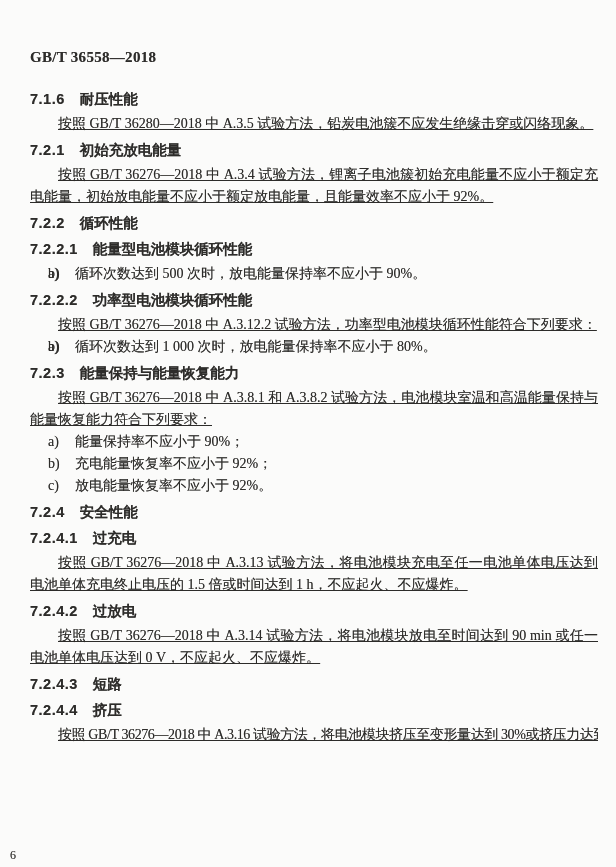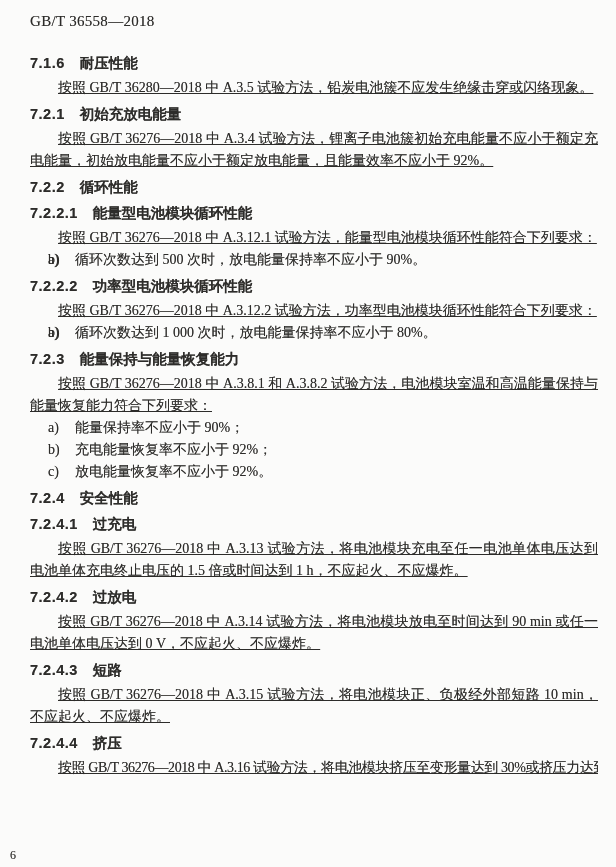--- a/index.html
+++ b/index.html
@@ -16,25 +16,26 @@
     padding: 10px 18px 0 30px;
     background: #fbfbfa;
     overflow: hidden;
     font-family: "Liberation Serif", "DejaVu Serif", serif;
     font-size: 14px;
     color: #2d2c2a;
     text-shadow: 0 0 0.4px rgba(45,44,42,0.55);
   }
   .doc-header {
     font-family: "Liberation Serif", "DejaVu Serif", serif;
-    font-weight: normal;
+    font-weight: bold;
     font-size: 15px;
     line-height: 22px;
     margin-bottom: 20px;
     letter-spacing: 0.3px;
+    margin-top: 36px;
   }
   .heading {
     font-family: "Liberation Sans", "DejaVu Sans", sans-serif;
     font-weight: bold;
     font-size: 14.5px;
     line-height: 22px;
     margin: 4px 0 3px 0;
     white-space: nowrap;
   }
   .heading .hnum {
@@ -80,37 +81,35 @@
 <main class="page">
   <div class="doc-header">GB/T 36558—2018</div>
 
   <div>
       <div class="heading"><span class="hnum">7.1.6</span><span class="htitle">耐压性能</span></div>
       <p class="para">按照 GB/T 36280—2018 中 A.3.5 试验方法，铅炭电池簇不应发生绝缘击穿或闪络现象。</p>
       <div class="heading"><span class="hnum">7.2.1</span><span class="htitle">初始充放电能量</span></div>
       <p class="para">按照 GB/T 36276—2018 中 A.3.4 试验方法，锂离子电池簇初始充电能量不应小于额定充电能量，初始放电能量不应小于额定放电能量，且能量效率不应小于 92%。</p>
       <div class="heading"><span class="hnum">7.2.2</span><span class="htitle">循环性能</span></div>
       <div class="heading"><span class="hnum">7.2.2.1</span><span class="htitle">能量型电池模块循环性能</span></div>
-      <p class="para">按照 GB/T 36276—2018 中 A.3.12.1 试验方法，能量型电池模块循环性能符合下列要求：</p>
       <div class="list-item"><span class="marker">a)</span></div>
       <div class="list-item"><span class="marker">b)</span><span class="ltext">循环次数达到 500 次时，放电能量保持率不应小于 90%。</span></div>
       <div class="heading"><span class="hnum">7.2.2.2</span><span class="htitle">功率型电池模块循环性能</span></div>
       <p class="para">按照 GB/T 36276—2018 中 A.3.12.2 试验方法，功率型电池模块循环性能符合下列要求：</p>
       <div class="list-item"><span class="marker">a)</span></div>
       <div class="list-item"><span class="marker">b)</span><span class="ltext">循环次数达到 1 000 次时，放电能量保持率不应小于 80%。</span></div>
       <div class="heading"><span class="hnum">7.2.3</span><span class="htitle">能量保持与能量恢复能力</span></div>
       <p class="para">按照 GB/T 36276—2018 中 A.3.8.1 和 A.3.8.2 试验方法，电池模块室温和高温能量保持与能量恢复能力符合下列要求：</p>
       <div class="list-item"><span class="marker">a)</span><span class="ltext">能量保持率不应小于 90%；</span></div>
       <div class="list-item"><span class="marker">b)</span><span class="ltext">充电能量恢复率不应小于 92%；</span></div>
       <div class="list-item"><span class="marker">c)</span><span class="ltext">放电能量恢复率不应小于 92%。</span></div>
       <div class="heading"><span class="hnum">7.2.4</span><span class="htitle">安全性能</span></div>
       <div class="heading"><span class="hnum">7.2.4.1</span><span class="htitle">过充电</span></div>
       <p class="para">按照 GB/T 36276—2018 中 A.3.13 试验方法，将电池模块充电至任一电池单体电压达到电池单体充电终止电压的 1.5 倍或时间达到 1 h，不应起火、不应爆炸。</p>
       <div class="heading"><span class="hnum">7.2.4.2</span><span class="htitle">过放电</span></div>
       <p class="para">按照 GB/T 36276—2018 中 A.3.14 试验方法，将电池模块放电至时间达到 90 min 或任一电池单体电压达到 0 V，不应起火、不应爆炸。</p>
       <div class="heading"><span class="hnum">7.2.4.3</span><span class="htitle">短路</span></div>
-      <p class="para">按照 GB/T 36276—2018 中 A.3.15 试验方法，将电池模块正、负极经外部短路 10 min，不应起火、不应爆炸。</p>
       <div class="heading"><span class="hnum">7.2.4.4</span><span class="htitle">挤压</span></div>
       <p class="para para-last">按照 GB/T 36276—2018 中 A.3.16 试验方法，将电池模块挤压至变形量达到 30%或挤压力达到</p>
     </div>
 
   <div class="page-number">6</div>
 </main>
 
 </body></html>

